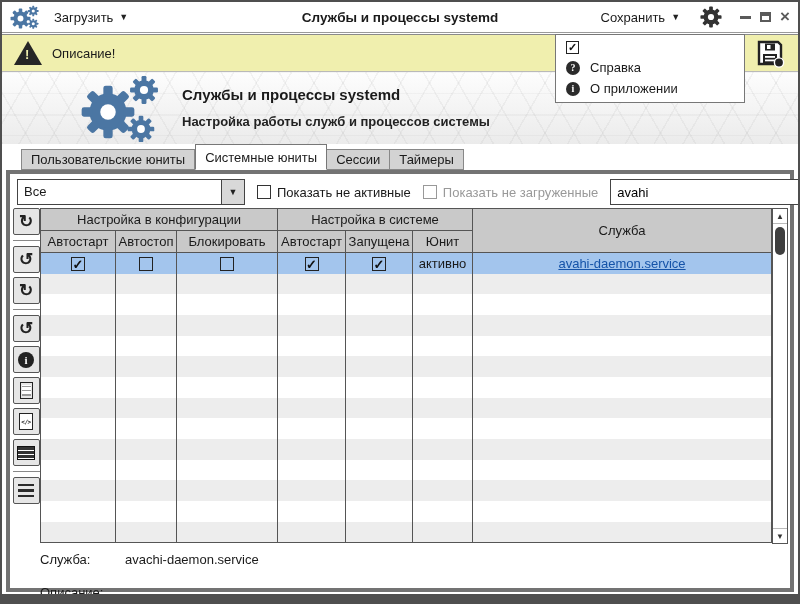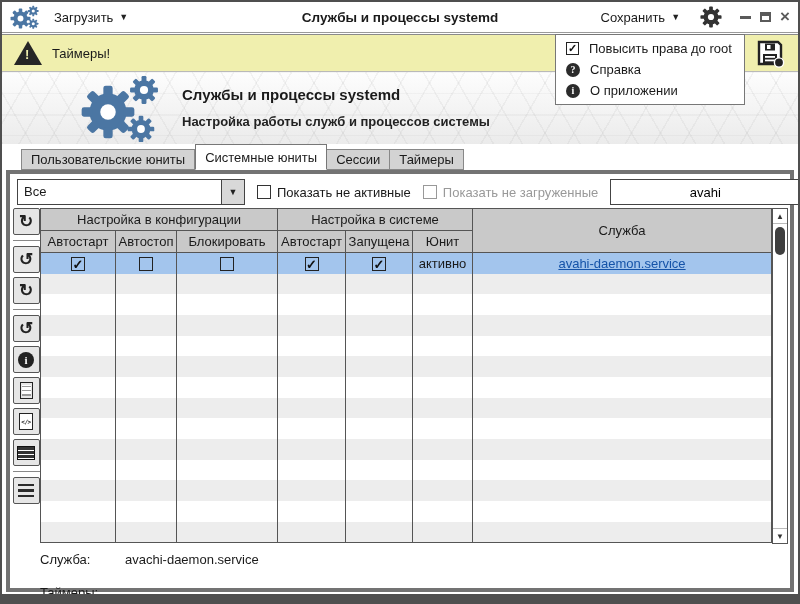--- a/index.html
+++ b/index.html
@@ -94,21 +94,21 @@
   .combo-btn {
     width:23px; background:#d8d8d8; border-left:1px solid #444;
     display:flex; align-items:center; justify-content:center; font-size:9px; color:#222;
   }
   .chk { display:flex; align-items:center; gap:6px; white-space:nowrap; }
   .chk .box { width:14px; height:14px; border:1.5px solid #333; background:#fff; flex:0 0 auto; }
   .chk.disabled { color:#999; }
   .chk.disabled .box { border-color:#999; }
   .search {
     margin-left:auto; width:198px; height:26px; border:1px solid #444;
-    font:13px "Liberation Sans", sans-serif; padding:0 6px; outline:none;text-align:center;
+    font:13px "Liberation Sans", sans-serif; padding:0 6px; outline:none;
   }
 
   
   .side-toolbar {
     position:absolute; left:1px; top:34px; width:30px;
     display:flex; flex-direction:column; align-items:center; gap:4px;
   }
   .tool-btn {
     width:27px; height:27px; background:#e6e6e6; border:1px solid #555; border-radius:2px;
     display:flex; align-items:center; justify-content:center; cursor:default;
@@ -242,36 +242,35 @@
         <span class="ic-max"></span>
         <span class="ic-close">×</span>
       </div>
     </div>
   </div>
 
   <div class="warnbar">
     <div class="warn-tri">
       <span>!</span>
     </div>
-    <span>Таймеры!</span>
+    <span>Описание!</span>
     <svg class="warn-save" viewBox="0 0 32 32">
       <path d="M5 5 h19 l3 3 v19 h-22 z" fill="#fff" stroke="#222" stroke-width="2.4"></path>
       <rect x="11" y="6.5" width="10" height="7" fill="#222"></rect>
       <rect x="13" y="8" width="3.5" height="4" fill="#fff"></rect>
       <rect x="9" y="17" width="14" height="9" fill="#222"></rect>
       <rect x="11" y="19" width="10" height="1.8" fill="#fff"></rect>
       <rect x="11" y="22.5" width="10" height="1.8" fill="#fff"></rect>
       <circle cx="25" cy="25.5" r="4.6" fill="#222" stroke="#fff" stroke-width="1.4"></circle>
     </svg>
   </div>
 
   <div class="menu">
     <div class="menu-item">
       <span class="mi-check">✓</span>
-      <span>Повысить права до root</span>
     </div>
     <div class="menu-item">
       <span class="mi-circle">?</span>
       <span>Справка</span>
     </div>
     <div class="menu-item">
       <span class="mi-circle">i</span>
       <span>О приложении</span>
     </div>
   </div>
@@ -507,18 +506,18 @@
         <div class="vs-btn vs-down">▼</div>
       </div>
     </div>
 
     <div class="details">
       <div class="d-row">
         <span class="d-label">Служба:</span>
         <span class="d-val">avachi-daemon.service</span>
       </div>
       <div class="d-row">
-        <span class="d-label">Таймеры:</span>
+        <span class="d-label">Описание:</span>
       </div>
     </div>
 
   </div>
 </div>
 
 </body></html>

